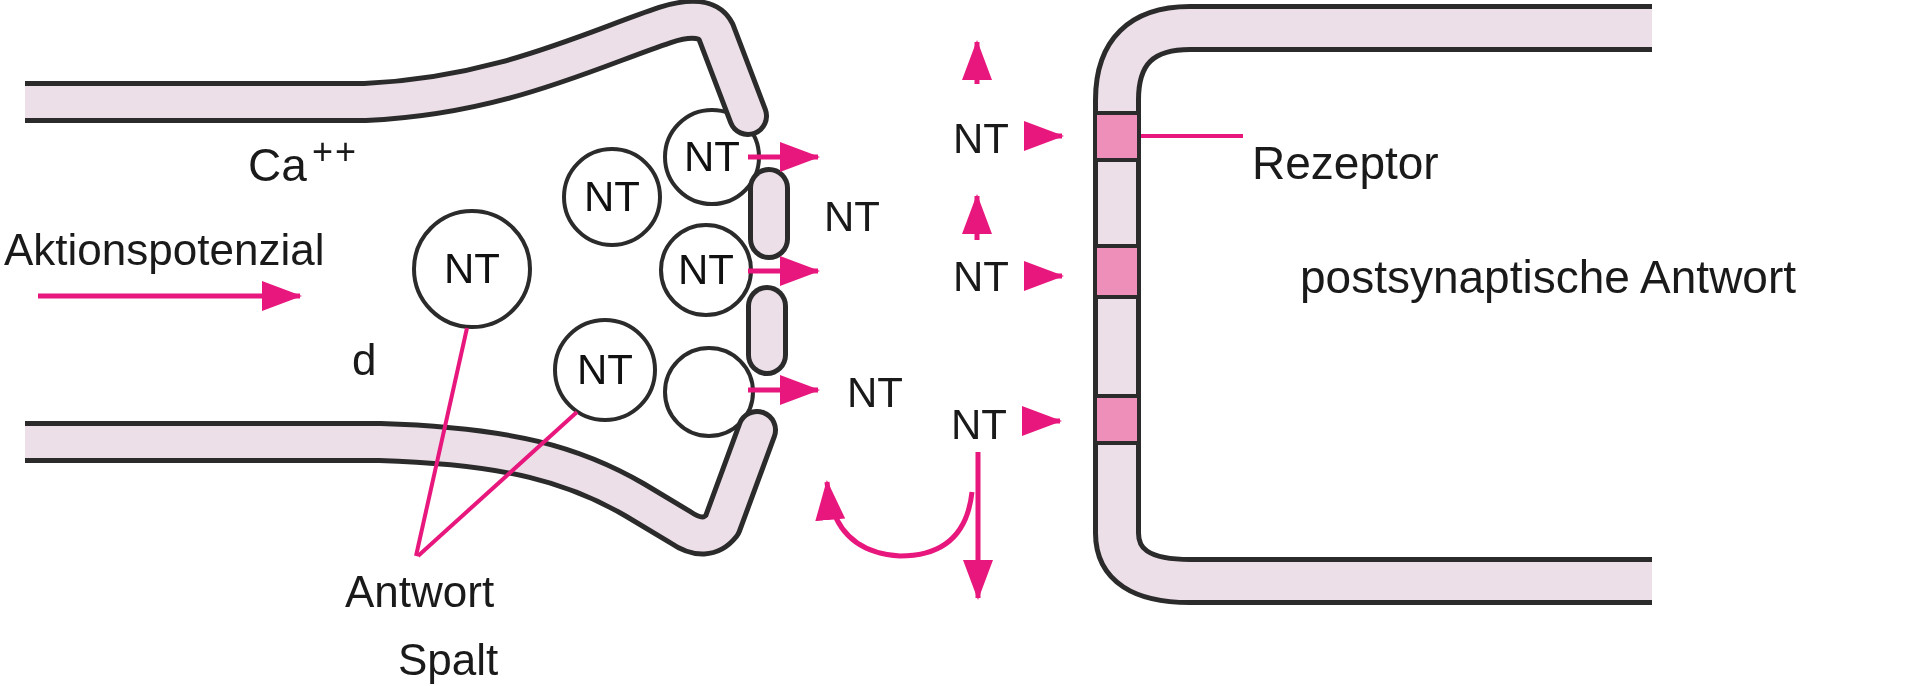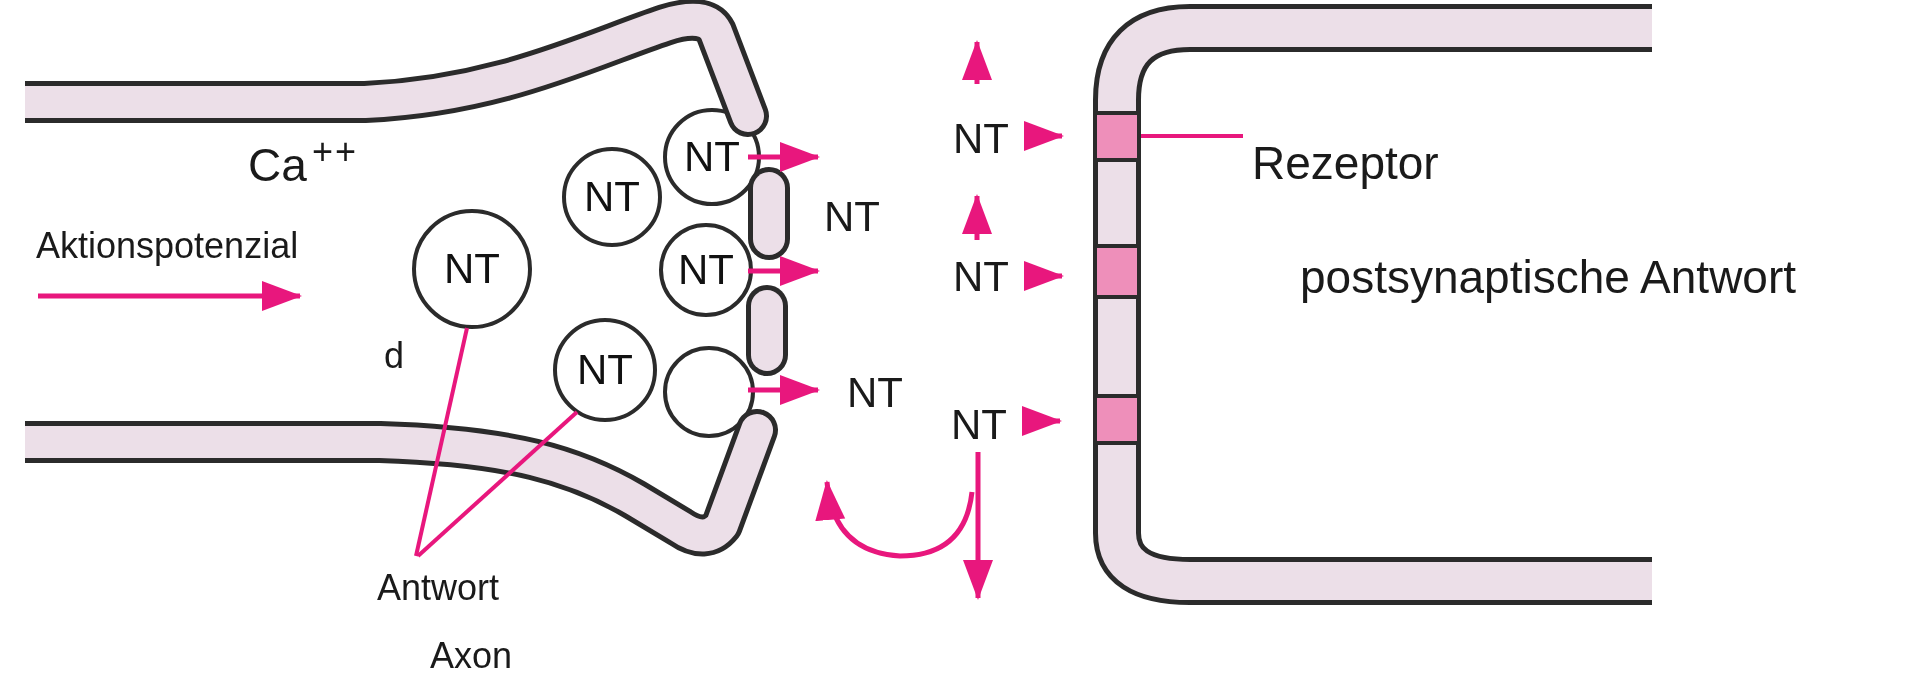--- a/index.html
+++ b/index.html
@@ -4,21 +4,21 @@
 <style>
   html,body{margin:0;padding:0;background:#ffffff;}
   #stage{
     position:relative;width:1920px;height:686px;overflow:hidden;
     background:#ffffff;
     font-family:"Liberation Sans", sans-serif;
     color:#1a1a1a;
   }
   #shapes{position:absolute;left:0;top:0;}
   .lbl{position:absolute;white-space:nowrap;line-height:1;color:#1a1a1a;}
-  .lbl-44{font-size:36px;margin-left:32px;}
+  .lbl-44{font-size:44px;}
   .lbl-46{font-size:46px;}
   .lbl-42{font-size:42px;}
   .lbl-36{font-size:36px;}
   .nt-in-vesicle{
     position:absolute;transform:translate(-50%,-50%);
     font-size:42px;color:#111;
   }
 </style>
 </head>
 <body>
@@ -97,21 +97,21 @@
 
   <div class="lbl lbl-44" style="left:4px;top:228px;">Aktionspotenzial</div>
 
   <div class="lbl lbl-46" style="left:248px;top:142px;text-align:right;">Ca</div>
   <div class="lbl lbl-36" style="left:312px;top:134px;letter-spacing:2px;">++</div>
 
   <div class="lbl lbl-44" style="left:352px;top:338px;">d</div>
 
   <div class="lbl lbl-44" style="left:345px;top:570px;">Antwort</div>
 
-  <div class="lbl lbl-44" style="left:398px;top:638px;">Axon</div>
+  <div class="lbl lbl-44" style="left:398px;top:638px;">Spalt</div>
 
 
   <div class="nt-in-vesicle" style="left:472px;top:269px;">NT</div>
   <div class="nt-in-vesicle" style="left:612px;top:197px;">NT</div>
   <div class="nt-in-vesicle" style="left:605px;top:370px;">NT</div>
   <div class="nt-in-vesicle" style="left:712px;top:157px;">NT</div>
   <div class="nt-in-vesicle" style="left:706px;top:270px;">NT</div>
   <div class="nt-in-vesicle" style="left:709px;top:392px;"></div>
 
   <div class="lbl lbl-42" style="left:824px;top:196px;">NT</div>

